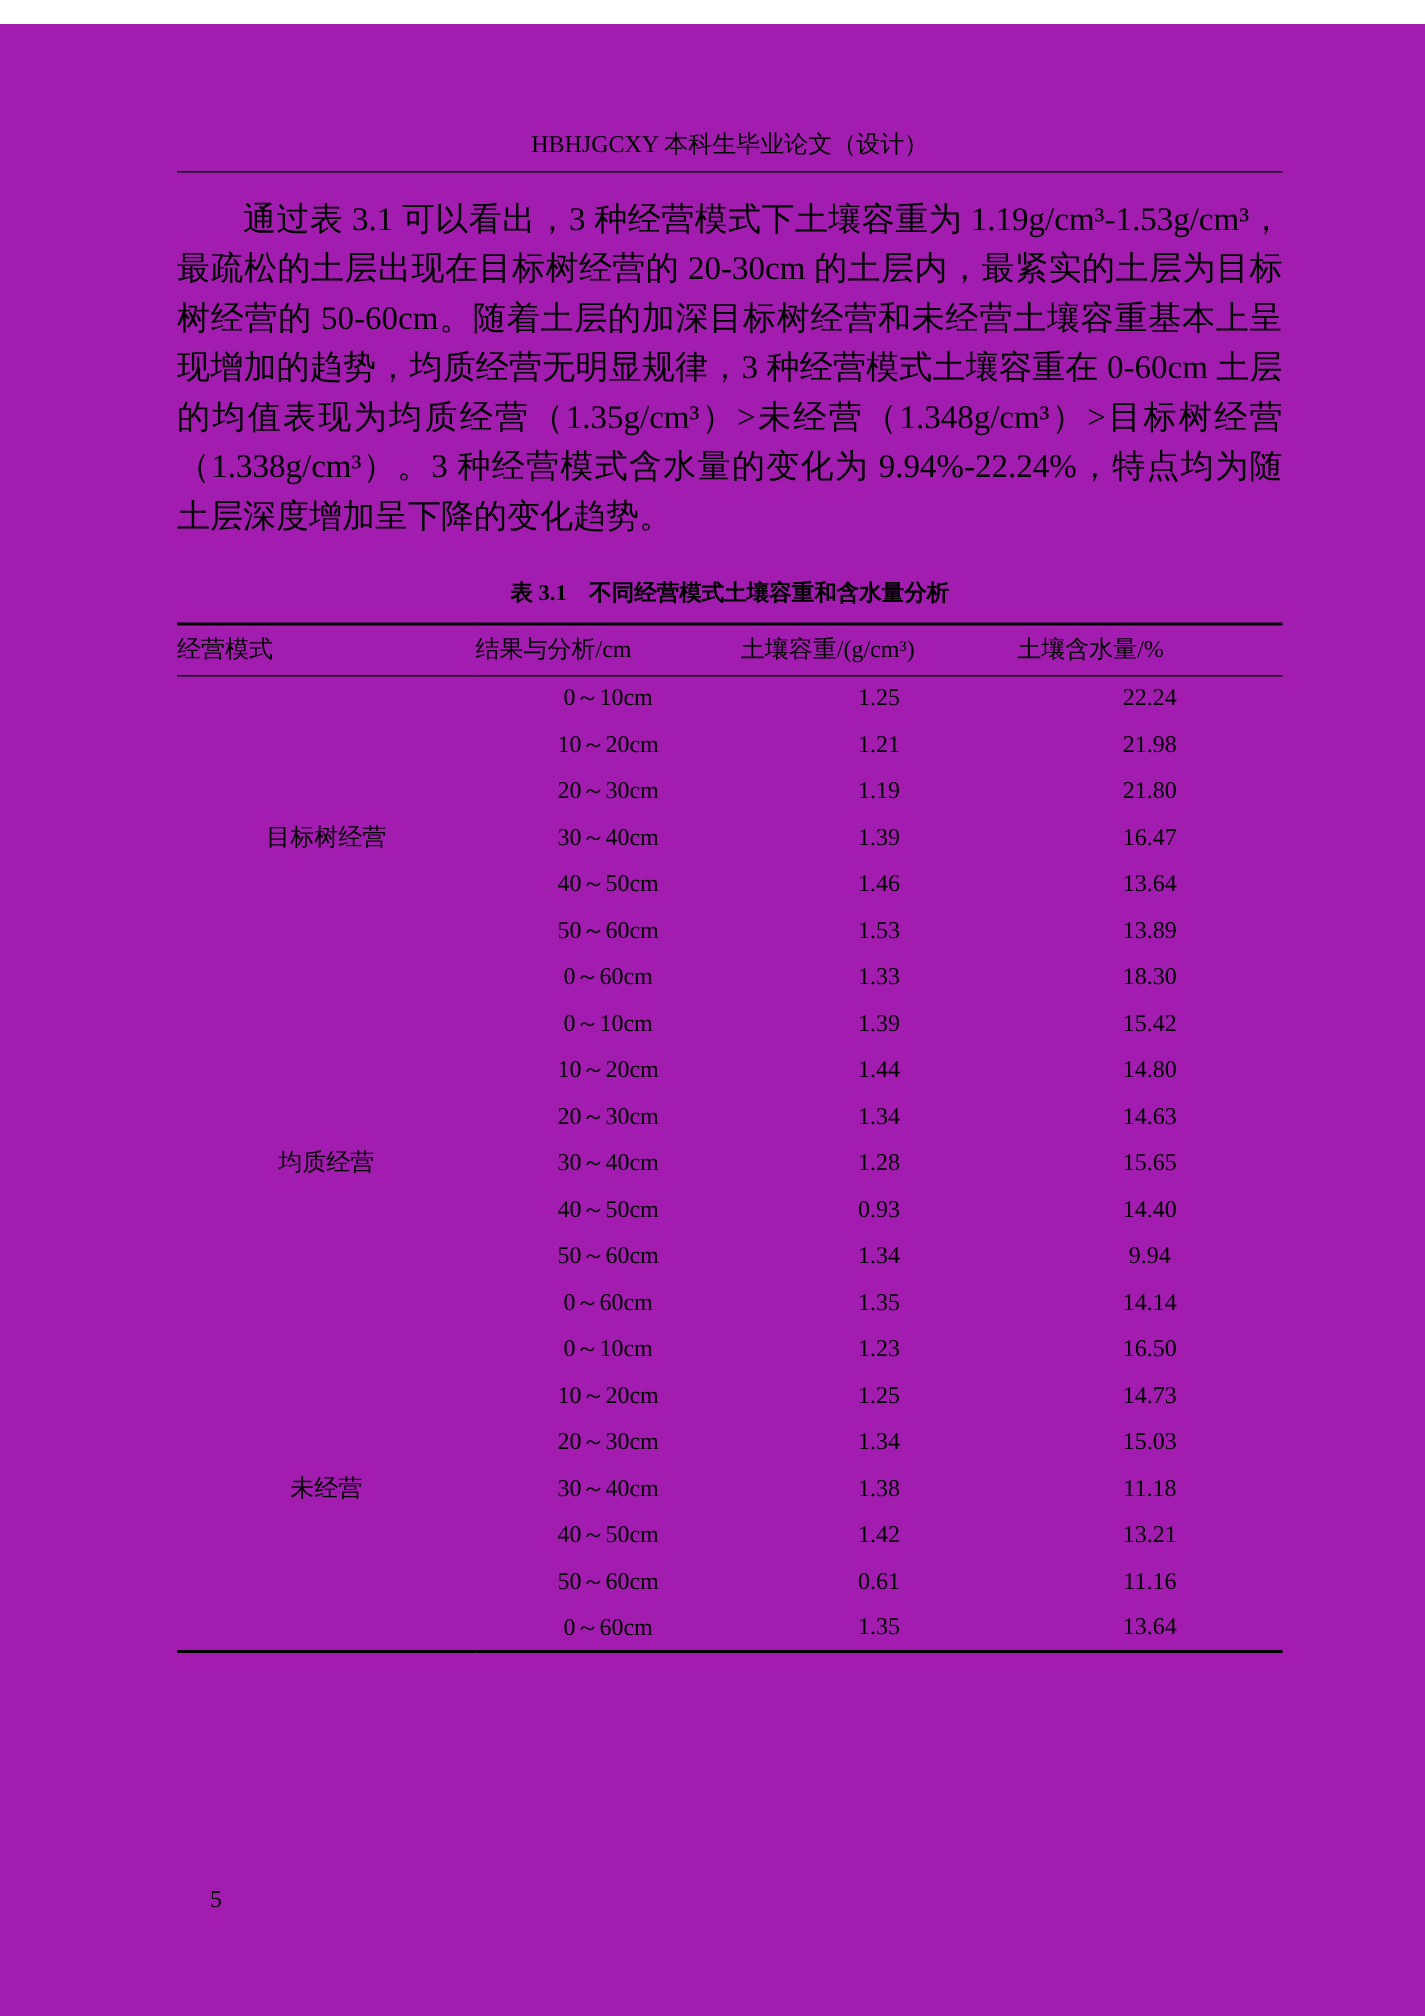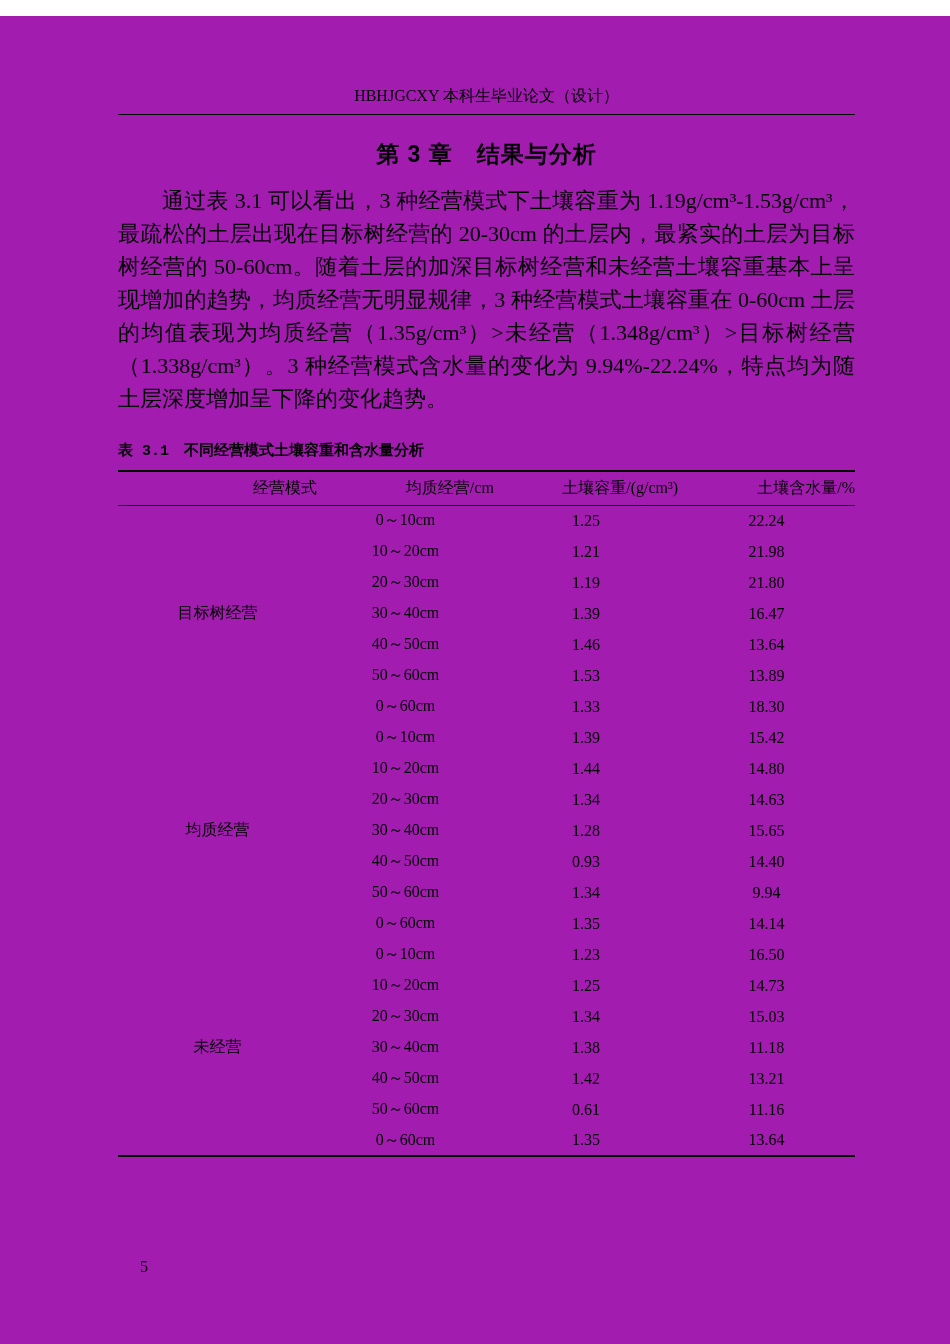--- a/index.html
+++ b/index.html
@@ -43,38 +43,39 @@
   .body-paragraph {
     margin-top: 14px;
     font-size: 22px;
     line-height: 33px;
     text-align: justify;
     text-indent: 2em;
   }
 
   .table-caption {
     margin-top: 26px;
+    text-align: center;
     font-size: 15px;
     font-weight: bold;
-    font-family: Liberation Mono, monospace;
+    font-family: Liberation Serif, serif;
   }
 
   table.data-table {
     margin-top: 10px;
     width: 100%;
     border-collapse: collapse;
     border-top: 2.5px solid #000;
     border-bottom: 2.5px solid #000;
     font-size: 16px;
   }
   .data-table thead tr { border-bottom: 1.5px solid #000; }
   .data-table th {
     font-weight: normal;
     height: 34px;
-    text-align: right;
+    text-align: left;
     vertical-align: middle;
   }
   .data-table td {
     height: 31px;
     text-align: center;
     vertical-align: middle;
     white-space: nowrap;
   }
   .data-table .mode-cell { vertical-align: middle; }
   col.c1 { width: 27%; }
@@ -90,38 +91,37 @@
   }
 </style>
 </head>
 <body>
 
 <div class="page">
   <div class="content">
 
     <div class="doc-header">HBHJGCXY 本科生毕业论文（设计）</div>
 
-    <div class="chapter-title">第 3 章　结果与分析</div>
 
 
     <div class="body-paragraph">通过表 3.1 可以看出，3 种经营模式下土壤容重为 1.19g/cm³-1.53g/cm³，最疏松的土层出现在目标树经营的 20-30cm 的土层内，最紧实的土层为目标树经营的 50-60cm。随着土层的加深目标树经营和未经营土壤容重基本上呈现增加的趋势，均质经营无明显规律，3 种经营模式土壤容重在 0-60cm 土层的均值表现为均质经营（1.35g/cm³）&gt;未经营（1.348g/cm³）&gt;目标树经营（1.338g/cm³）。3 种经营模式含水量的变化为 9.94%-22.24%，特点均为随土层深度增加呈下降的变化趋势。</div>
 
     <div class="table-caption">表 3.1　不同经营模式土壤容重和含水量分析</div>
 
     <table class="data-table">
       <colgroup>
         <col class="c1">
           <col class="c2">
           <col class="c3">
           <col class="c4">
       </colgroup>
       <thead>
         <tr>
           <th>经营模式</th>
-          <th>均质经营/cm</th>
+          <th>结果与分析/cm</th>
           <th>土壤容重/(g/cm³)</th>
           <th>土壤含水量/%</th>
         </tr>
       </thead>
       <tbody>
           <tr>
             <td rowspan="7" class="mode-cell">目标树经营</td>
             <td>0～10cm</td>
             <td>1.25</td>
             <td>22.24</td>

